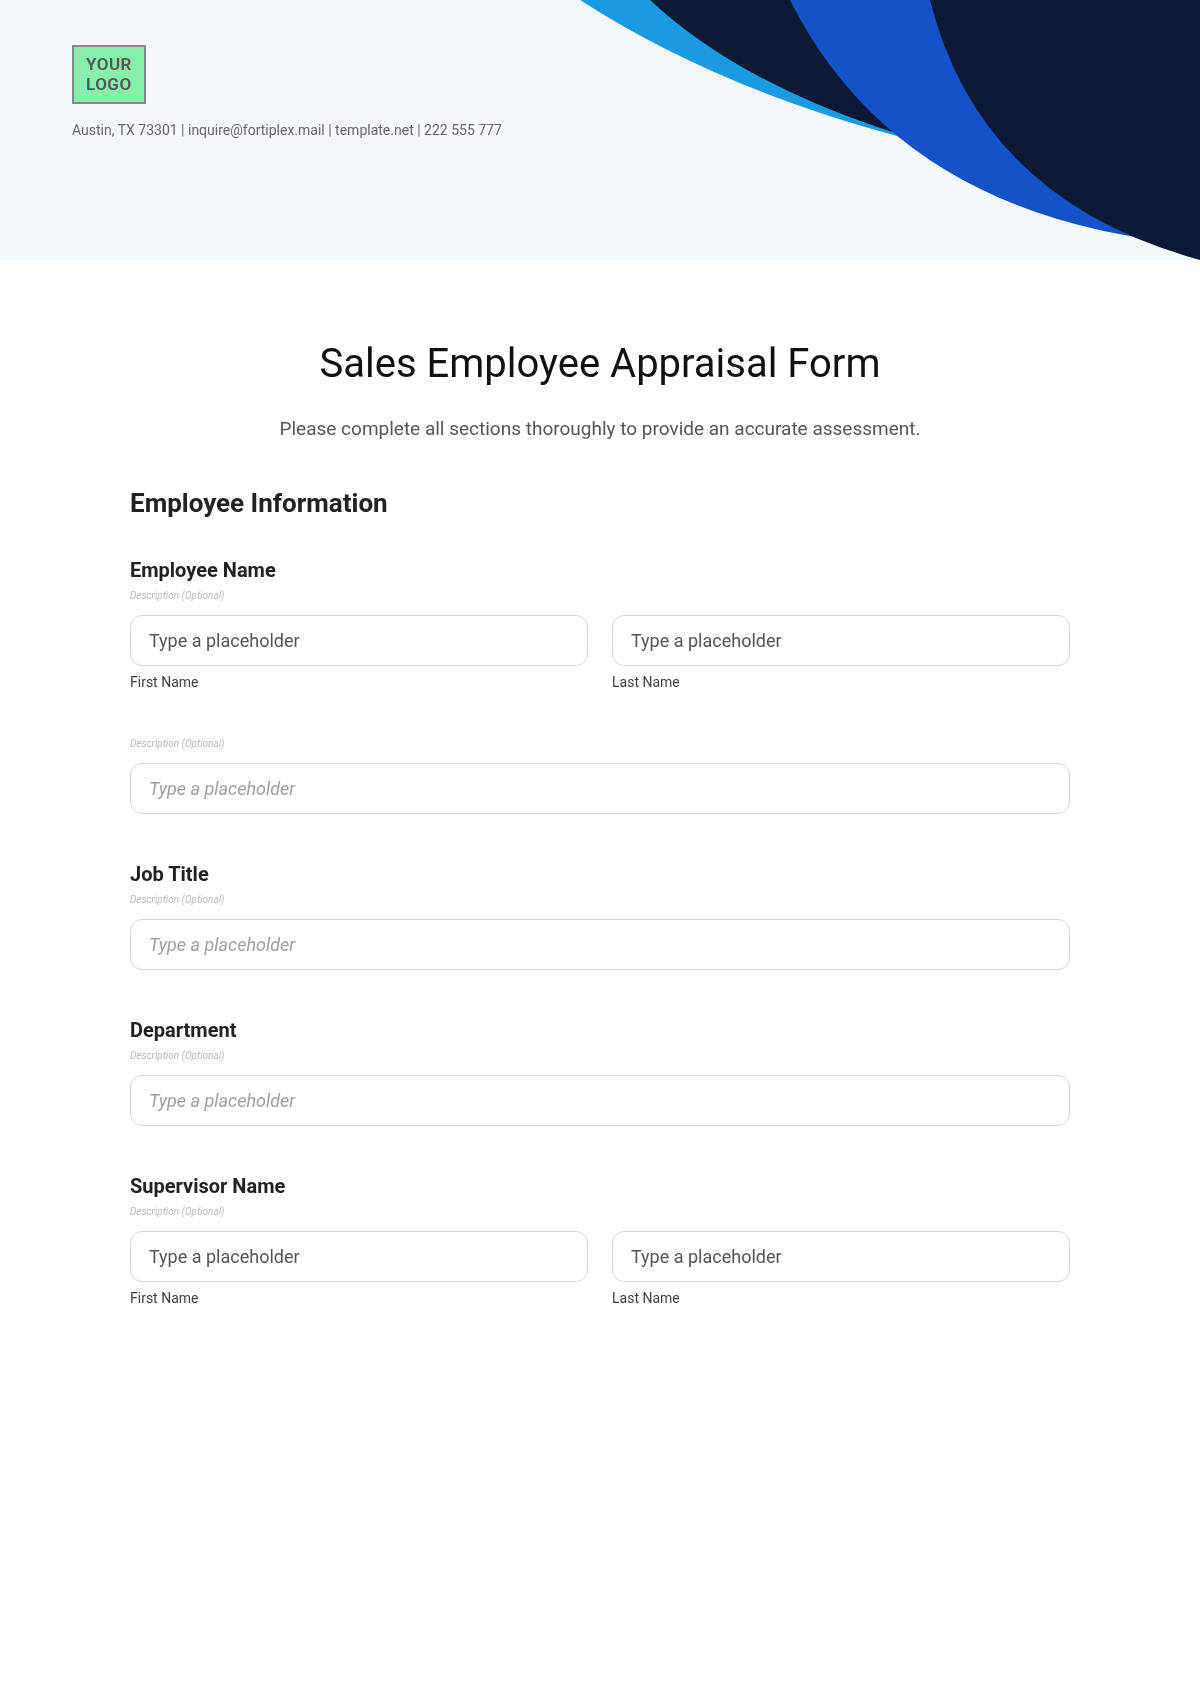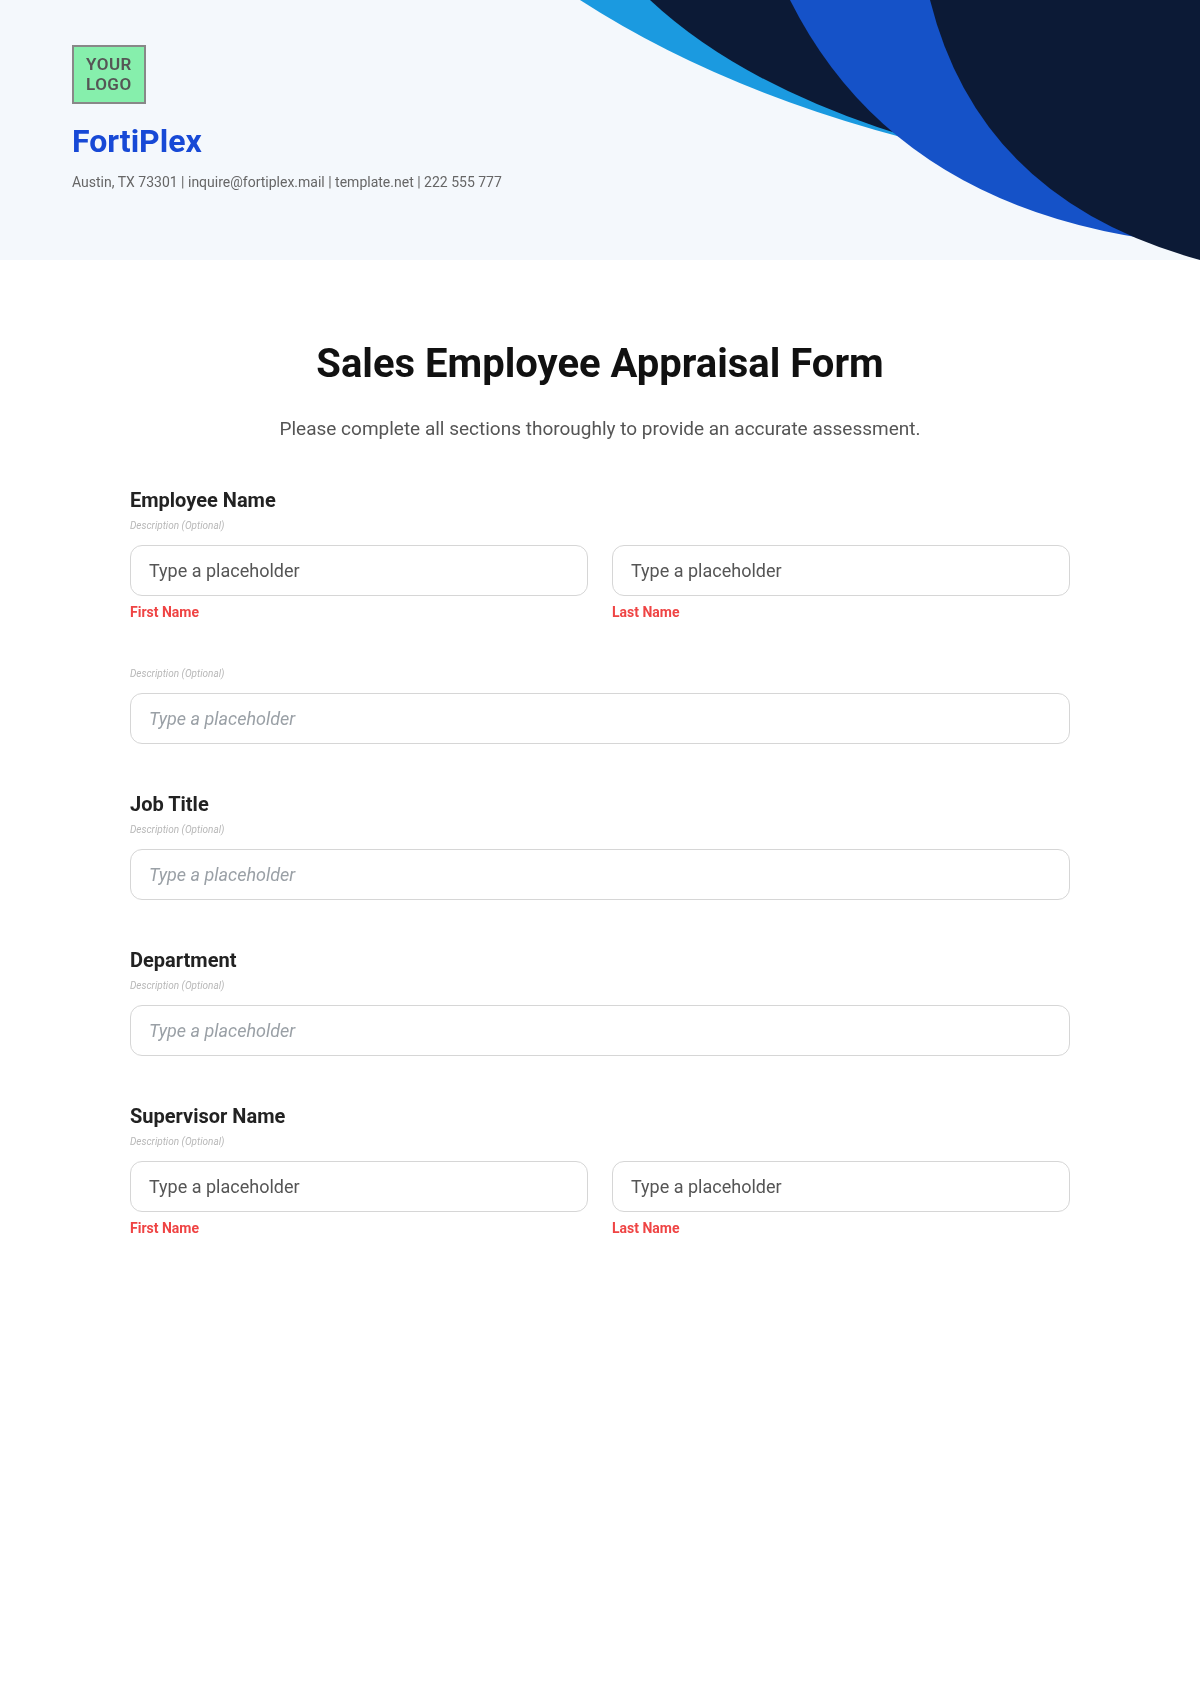--- a/index.html
+++ b/index.html
@@ -51,21 +51,21 @@
     }
     .company-contact {
       font-size: 14px;
       color: #666;
     }
     .page-content {
       padding: 80px 130px 60px 130px;
     }
     .page-title {
       font-size: 40px;
-      font-weight: 700;
+      font-weight: 400;
       color: #111;
       text-align: center;
       margin-bottom: 30px;
     }
     .page-intro {
       text-align: center;
       font-size: 19px;
       color: #555;
       margin-bottom: 48px;
     }
@@ -110,48 +110,48 @@
     .text-input::placeholder {
       color: #9aa0a6;
       font-style: italic;
     }
     .text-input.dark-placeholder::placeholder {
       color: #555;
       font-style: normal;
     }
     .sublabel {
       font-size: 14px;
-      color: #ef4444;
+      color: #404040;
       margin-top: 8px;
-      font-weight: 700;
+      font-weight: 400;
     }
   </style>
 </head>
 <body>
 
 <div class="header-wrap">
   <svg class="header-graphic" viewBox="0 0 700 260" preserveAspectRatio="none">
     <path d="M 80 0 Q 250 110 500 160 Q 620 180 700 175 L 700 0 Z" fill="#1b9ae0"></path>
     <path d="M 150 0 Q 310 150 700 195 L 700 0 Z" fill="#0c1a36"></path>
     <path d="M 290 0 Q 400 220 700 245 L 700 0 Z" fill="#1552c8"></path>
     <path d="M 430 0 Q 480 200 700 260 L 700 0 Z" fill="#0c1a36"></path>
   </svg>
   <div class="header-content">
     <div class="logo-box" style="white-space:pre;">YOUR
 LOGO</div>
-    <div class="company-name">FortiPlex</div>
     <div class="company-contact">Austin, TX 73301 | inquire@fortiplex.mail | template.net | 222 555 777</div>
   </div>
 </div>
 
 <div class="page-content">
 
   <h1 class="page-title">Sales Employee Appraisal Form</h1>
   <p class="page-intro">Please complete all sections thoroughly to provide an accurate assessment.</p>
 
+  <h2 class="section-heading">Employee Information</h2>
 
   <div class="field-group">
     <div class="field-label">Employee Name</div>
     <div class="field-description">Description (Optional)</div>
     <div class="input-row">
       <div class="input-col">
         <input type="text" class="text-input dark-placeholder" placeholder="Type a placeholder" style="">
         <div class="sublabel">First Name</div>
       </div>
       <div class="input-col">

